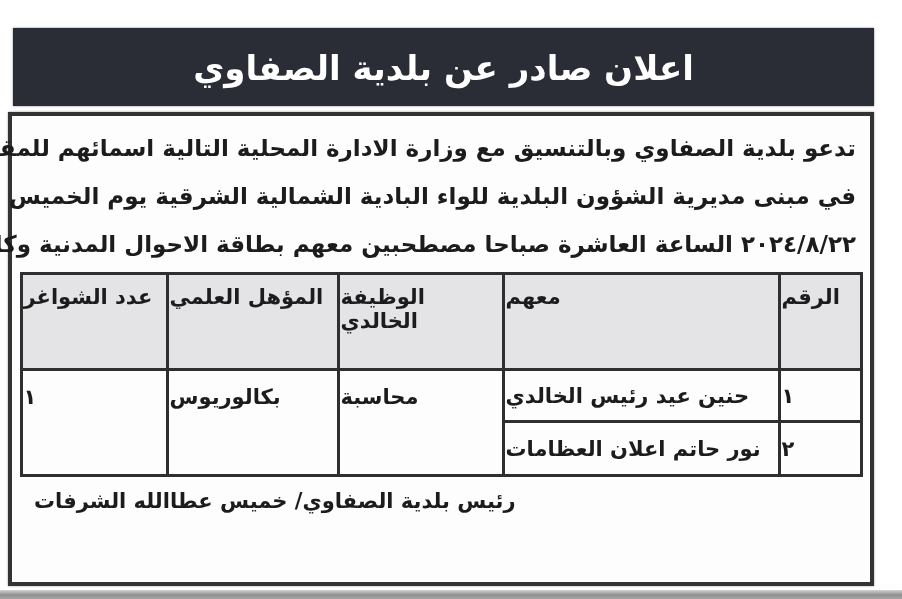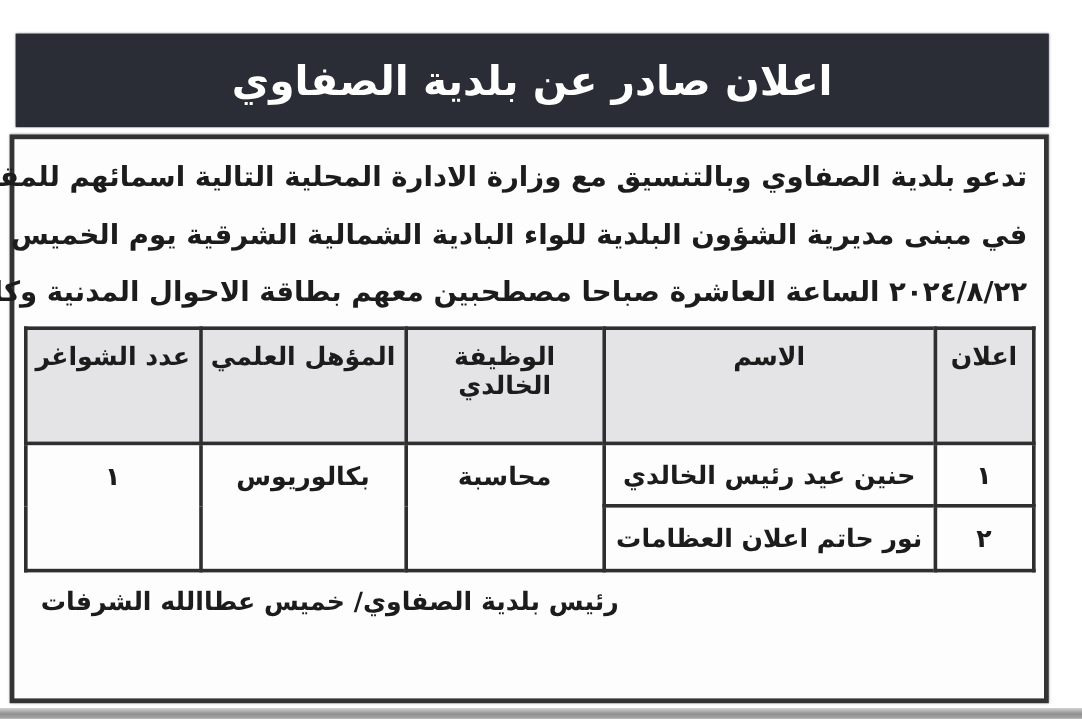--- a/index.html
+++ b/index.html
@@ -68,21 +68,21 @@
     border-collapse: collapse;
     table-layout: fixed;
     width: 840px;
     margin: 4px auto 0 auto;
     background: #fdfdfd;
   }
   .ann-table th, .ann-table td {
     border: 3px solid #2f2f2f;
     font-size: 21px;
     font-weight: 700;
-    text-align: center;
+    text-align: left;
     box-sizing: border-box;
     overflow: hidden;
   }
   .ann-table th {
     background: #e4e4e7;
     vertical-align: top;
     padding-top: 10px;
     height: 96px;
   }
   .ann-table td {
@@ -131,22 +131,22 @@
   <table class="ann-table">
     <colgroup>
       <col style="width:82px">
       <col style="width:276px">
       <col style="width:165px">
       <col style="width:171px">
       <col style="width:146px">
     </colgroup>
     <thead>
       <tr>
-        <th>اعلان</th>
-        <th>الاسم</th>
+        <th>الرقم</th>
+        <th>معهم</th>
         <th>
           <span style="display:block">الوظيفة</span>
           <span style="display:block">الخالدي</span>
         </th>
         <th>المؤهل العلمي</th>
         <th>عدد الشواغر</th>
       </tr>
     </thead>
     <tbody>
       <tr class="row-1">

